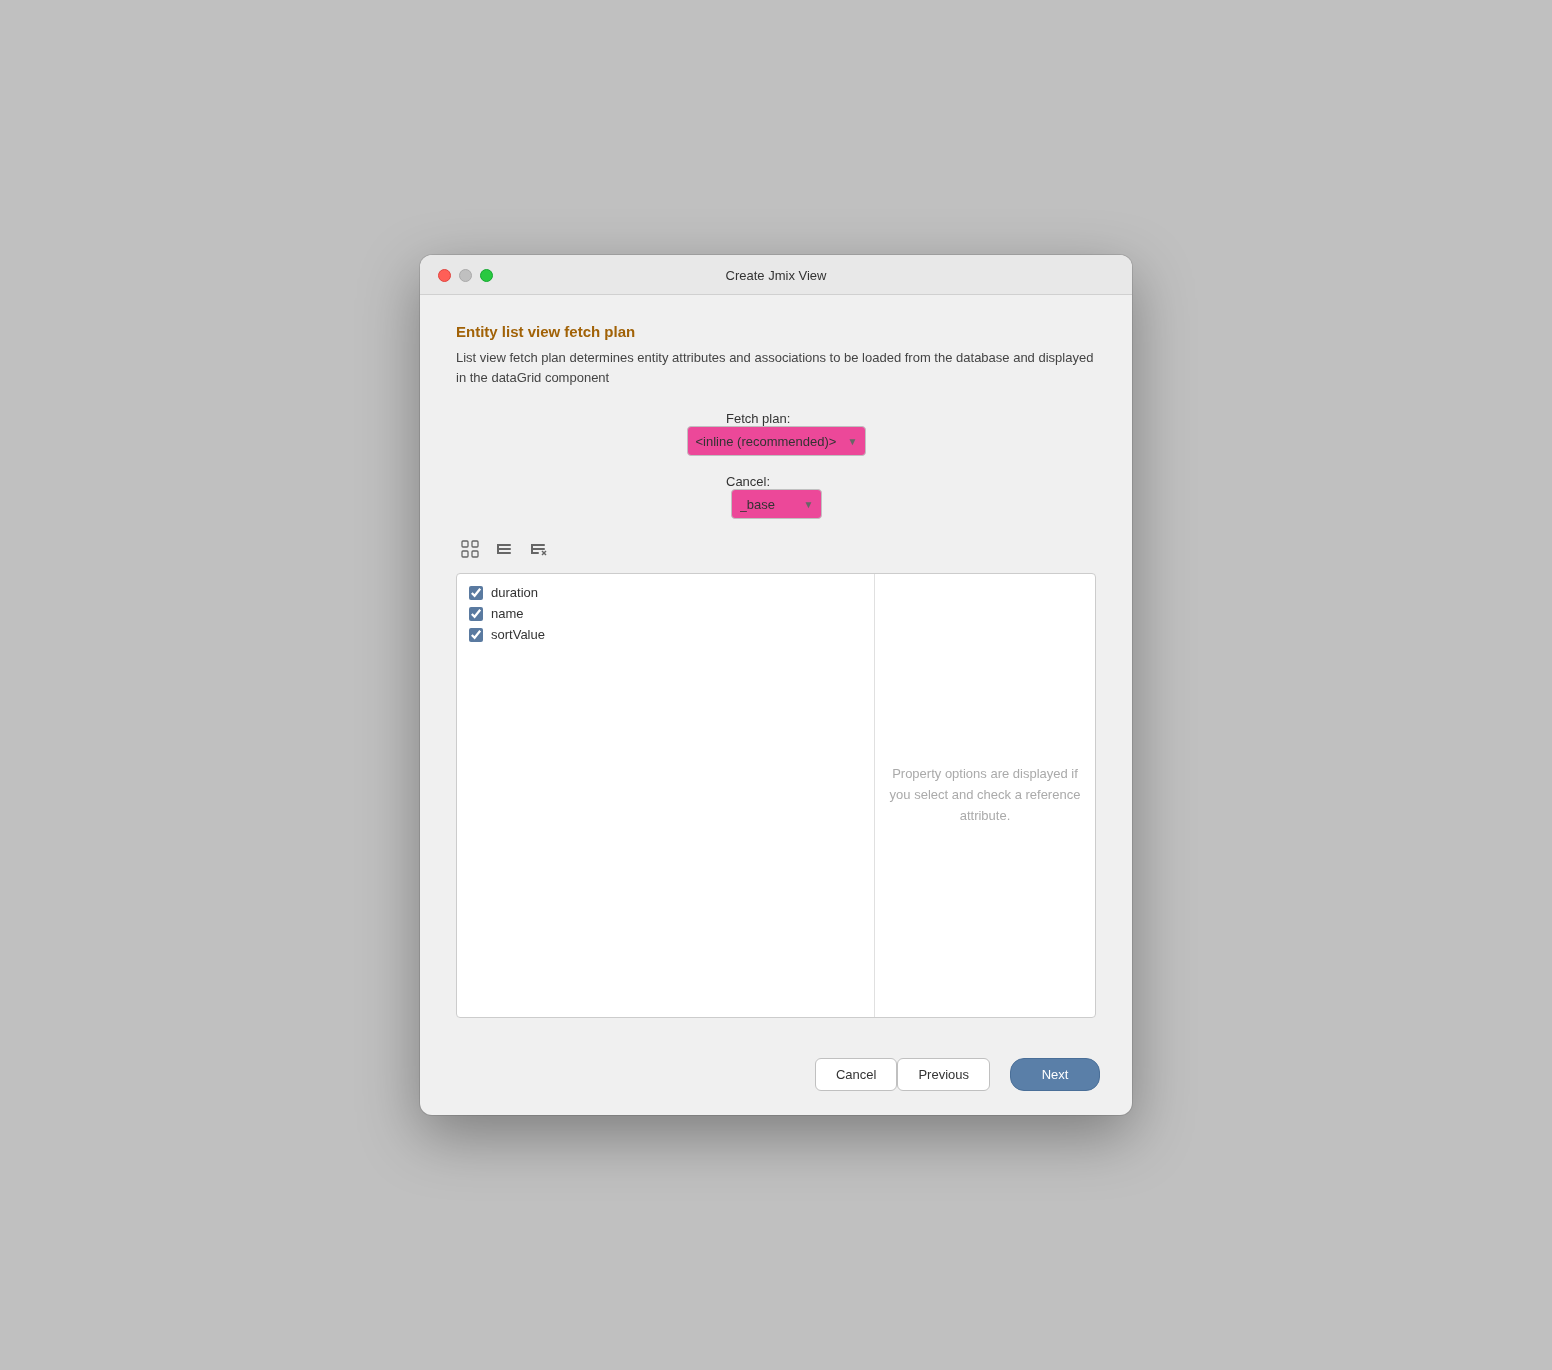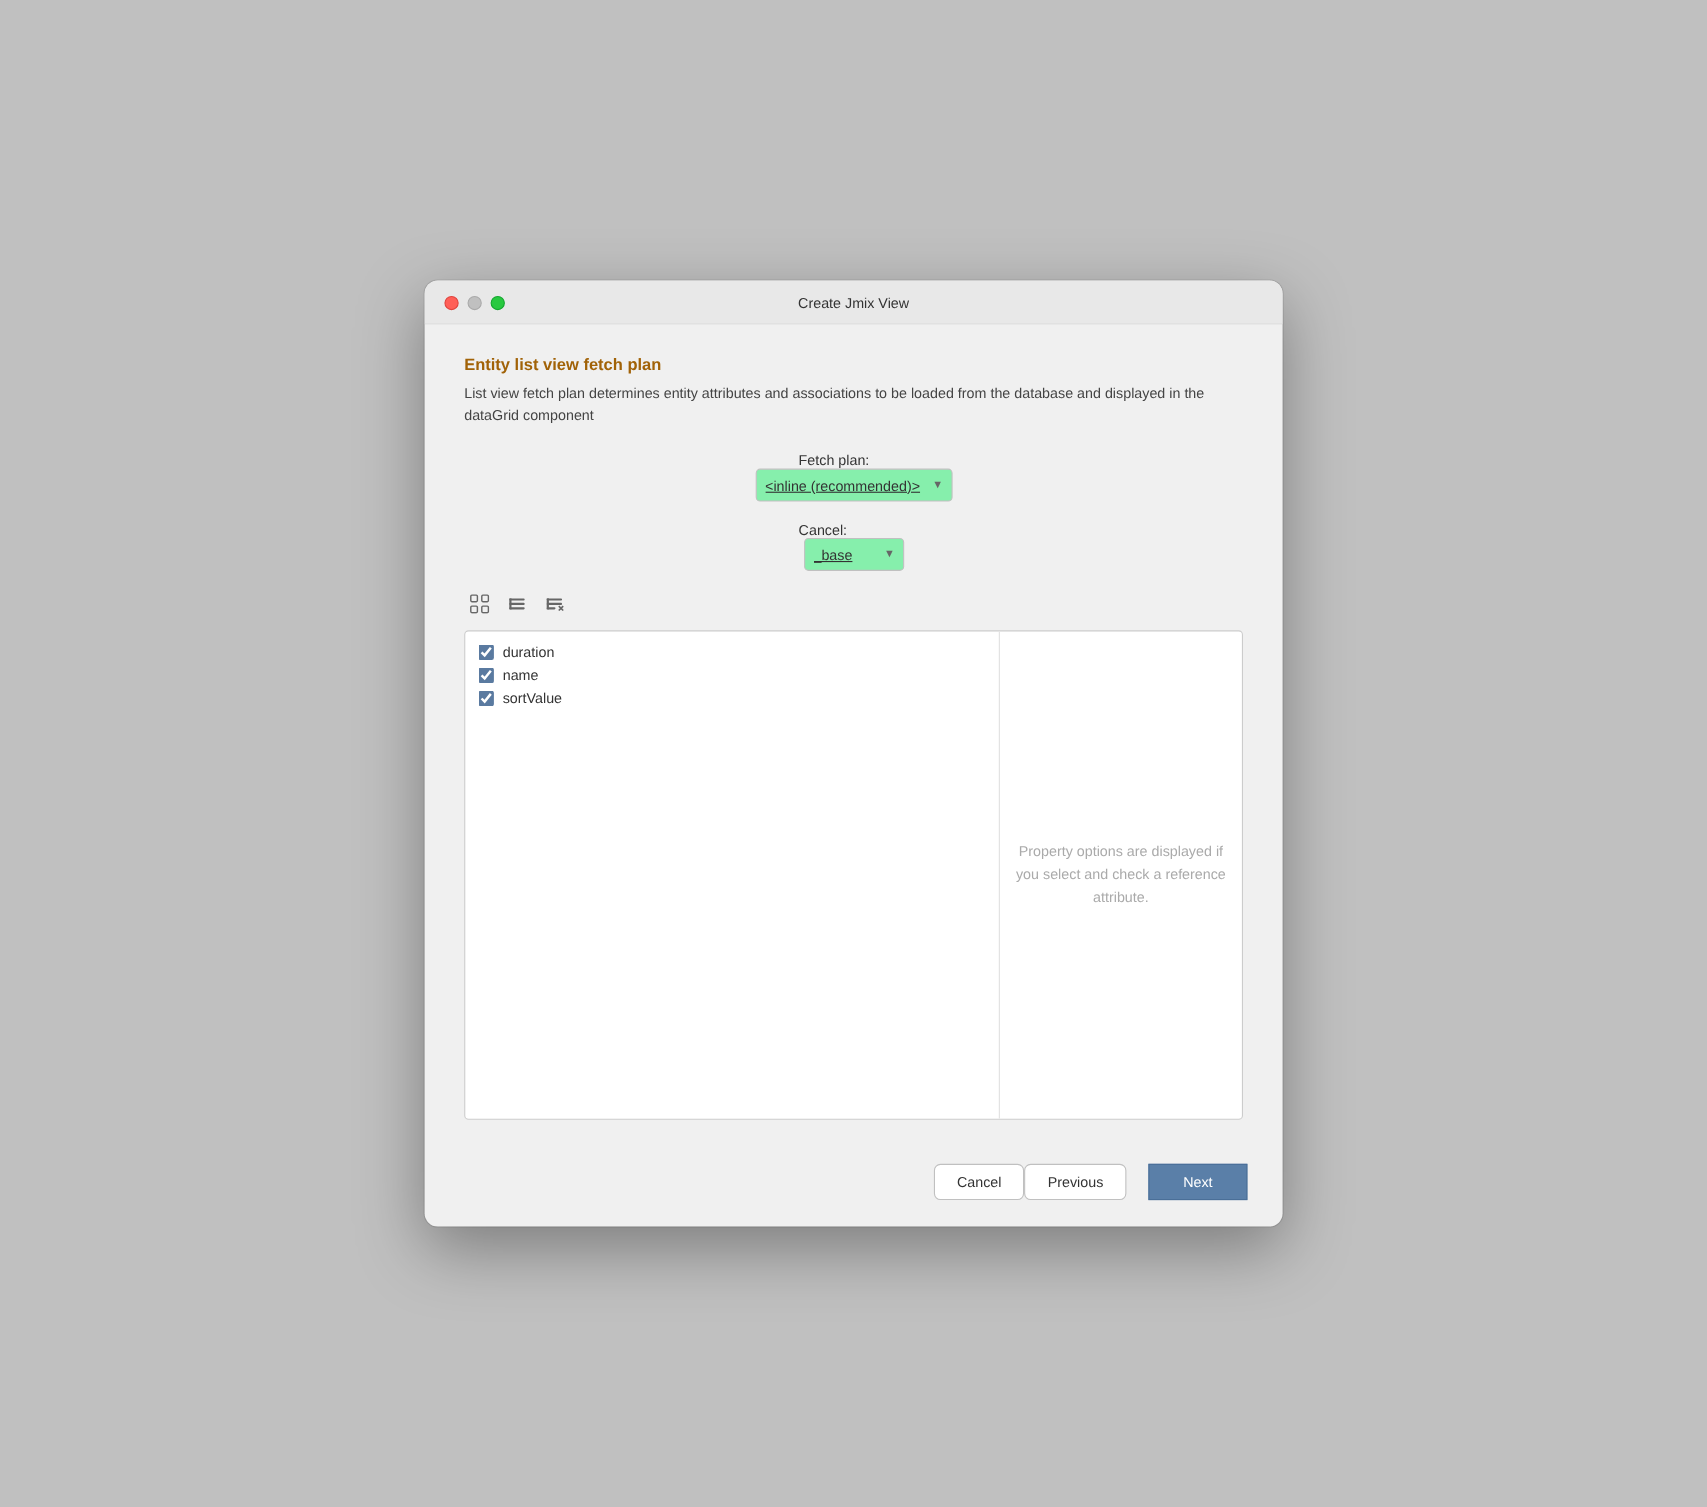--- a/index.html
+++ b/index.html
@@ -14,21 +14,21 @@
       justify-content: center;
       align-items: center;
       min-height: 1370px;
       font-family: -apple-system, BlinkMacSystemFont, "Helvetica Neue", Arial, sans-serif;
     }
 
     .dialog-window {
       background: #f0f0f0;
       border-radius: 12px;
       box-shadow: 0 20px 60px rgba(0,0,0,0.35), 0 0 0 1px rgba(0,0,0,0.1);
-      width: 780px;
+      width: 712px;
       min-height: 860px;
       display: flex;
       flex-direction: column;
       overflow: hidden;
     }
 
     .title-bar {
       background: #e8e8e8;
       border-radius: 12px 12px 0 0;
       padding: 14px 18px 12px;
@@ -113,28 +113,27 @@
       flex: 1;
       max-width: 460px;
       position: relative;
     }
 
     .select-wrapper select {
       width: 100%;
       height: 30px;
       border: 1px solid #c0c0c0;
       border-radius: 4px;
-      background: #86efac;
+      background: #ec4899;
       padding: 0 28px 0 8px;
       font-size: 13px;
       color: #333;
       appearance: none;
       -webkit-appearance: none;
       cursor: pointer;
-      text-decoration: underline;
     }
 
     .select-arrow {
       position: absolute;
       right: 8px;
       top: 50%;
       transform: translateY(-50%);
       pointer-events: none;
       font-size: 10px;
       color: #666;
@@ -245,21 +244,21 @@
       padding: 8px 20px;
       font-size: 13px;
       color: #333;
       cursor: pointer;
       min-width: 90px;
     }
 
     .btn-next {
       background: #5a7fa8;
       border: 1px solid #4a6f98;
-      border-radius: 0;
+      border-radius: 14px;
       padding: 8px 28px;
       font-size: 13px;
       color: white;
       cursor: pointer;
       font-weight: 500;
       min-width: 90px;
     }
   </style>
 </head>
 <body>

